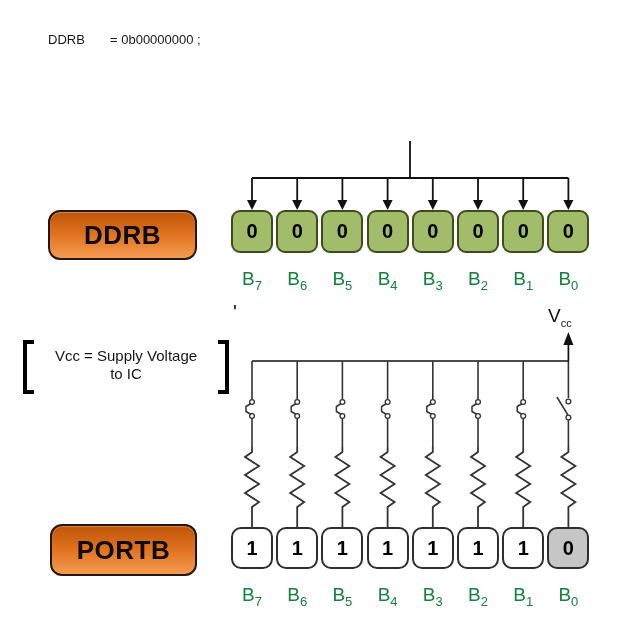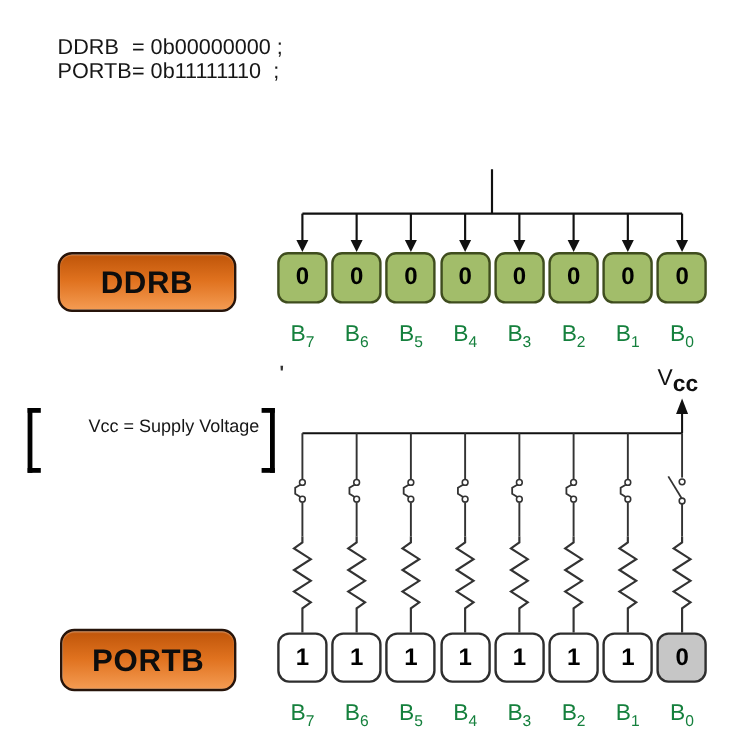--- a/index.html
+++ b/index.html
@@ -1,21 +1,21 @@
 <!DOCTYPE html>
 <html><head>
 <meta charset="utf-8">
 <style>
   html,body{margin:0;padding:0;background:#fff;}
   #stage{
     position:relative;width:620px;height:626px;background:#ffffff;overflow:hidden;
     font-family:"Liberation Sans","DejaVu Sans",sans-serif;color:#111;
   }
   
-  #code{position:absolute;left:48px;top:30px;font-size:18px;line-height:19.5px;color:#161616;}
+  #code{position:absolute;left:48px;top:30px;font-size:13px;line-height:19.5px;color:#161616;}
   .code-line{white-space:pre;}
   .code-name{display:inline-block;width:62px;}
   
   #input-pin{
     position:absolute;left:340px;top:108px;width:140px;height:33px;
     display:flex;align-items:center;justify-content:center;
     background:linear-gradient(180deg,#fdf0e2 0%,#f9d9bb 55%,#f6c9a0 100%);
     border:1px solid #dfa06b;border-radius:4px;
     box-shadow:2px 3px 4px rgba(110,110,110,.45), inset 0 1px 0 rgba(255,255,255,.8);
     font-weight:bold;font-size:15px;
@@ -39,41 +39,40 @@
   .cell.white{top:527px;height:42px;background:#ffffff;border:2px solid #2e2e2e;border-radius:10px;}
   .cell.gray{background:#c6c6c6;}
   
   .bitlabel{
     position:absolute;width:42px;text-align:center;font-size:19px;color:#15803d;
   }
   .bitlabel sub{font-size:13px;}
   .labels-top{top:268px;}
   .labels-bottom{top:584px;}
   
-  #vcc-note-text{position:absolute;left:36px;top:347px;width:180px;text-align:right;
+  #vcc-note-text{position:absolute;left:36px;top:347px;width:180px;text-align:center;
     font-size:15px;line-height:18px;color:#161616;}
   .bracket{position:absolute;top:340px;width:11px;height:54px;box-sizing:border-box;}
   #bracket-left{left:23px;border-left:4.5px solid #000;border-top:4.5px solid #000;border-bottom:4.5px solid #000;}
   #bracket-right{left:218px;border-right:4.5px solid #000;border-top:4.5px solid #000;border-bottom:4.5px solid #000;}
   
   #vcc-label{position:absolute;left:548px;top:305px;font-size:19px;color:#111;}
-  #vcc-label sub{font-size:19px;font-weight:bold;}
+  #vcc-label sub{font-size:11px;}
   
   #stray-mark{position:absolute;left:233px;top:303px;font-size:16px;font-weight:bold;color:#333;}
   
   #diagram-svg{position:absolute;left:0;top:0;width:620px;height:626px;pointer-events:none;}
 </style>
 </head>
 <body>
 
 <div id="stage">
 
   <div id="code">
     <div class="code-line"><span class="code-name">DDRB</span><span>= 0b00000000 ;</span></div>
-    <div class="code-line"><span class="code-name">PORTB</span><span>= 0b11111110  ;</span></div>
   </div>
 
 
   <div id="ddrb-badge" class="badge">
     <span>DDRB</span>
   </div>
 
   <div class="cell green" style="left:231px">0</div>
   <div class="cell green" style="left:276.2px">0</div>
   <div class="cell green" style="left:321.4px">0</div>
@@ -91,20 +90,21 @@
   <div class="bitlabel labels-top" style="left:457px"><span>B</span><sub>2</sub></div>
   <div class="bitlabel labels-top" style="left:502.2px"><span>B</span><sub>1</sub></div>
   <div class="bitlabel labels-top" style="left:547.4px"><span>B</span><sub>0</sub></div>
 
   <div id="stray-mark">'</div>
 
   <div id="bracket-left" class="bracket"></div>
   <div id="bracket-right" class="bracket"></div>
   <div id="vcc-note-text">
     <div>Vcc = Supply Voltage</div>
+    <div>to IC</div>
   </div>
 
   <div id="vcc-label"><span>V</span><sub>cc</sub></div>
 
   <div id="portb-badge" class="badge">
     <span>PORTB</span>
   </div>
 
   <div class="cell white" style="left:231px">1</div>
   <div class="cell white" style="left:276.2px">1</div>

